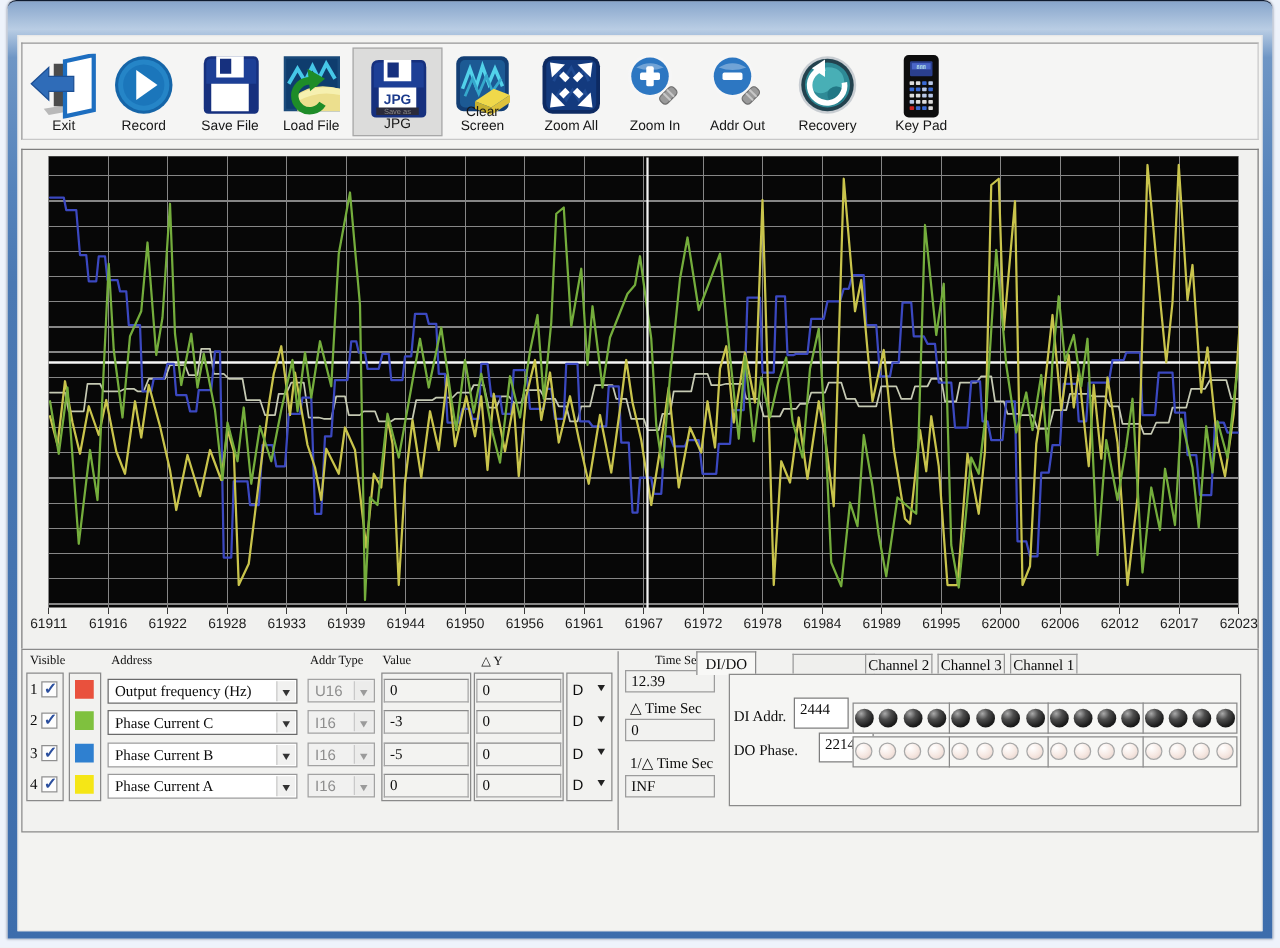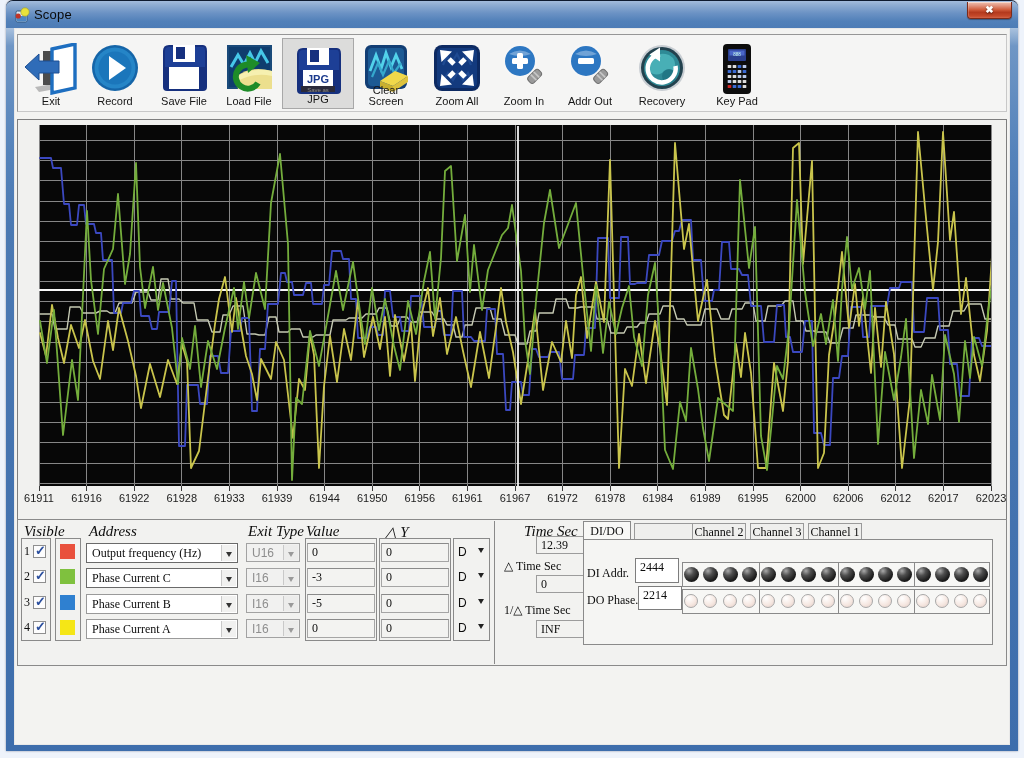--- a/index.html
+++ b/index.html
@@ -21,61 +21,49 @@
   box-shadow:inset 0 1px 0 rgba(255,255,255,.45), inset 1px 0 0 rgba(255,255,255,.2), 0 1px 1px rgba(0,0,0,.35); }
 .close-x { position:absolute; left:0; top:2px; width:100%; text-align:center; color:#fff; font-size:10px; font-weight:bold; text-shadow:0 1px 2px rgba(0,0,0,.55); }
 .content { position:absolute; left:8px; top:27px; width:996px; height:717px; background:#f3f3f1; border:1px solid #e8e8e8; }
 .toolbar { position:absolute; left:17px; top:34px; width:990px; height:78px; background:#f5f5f4; border:1px solid #969696; border-right-color:#c8c8c8; border-bottom-color:#c8c8c8; }
 .tbtn { position:absolute; top:36px; height:74px; text-align:center; }
 .tbtn .lbl { position:absolute; bottom:3px; width:100%; font-size:11px; color:#161616; white-space:nowrap; line-height:11px; }
 .tbtn svg { position:absolute; top:7px; left:50%; transform:translateX(-50%); }
 .chartpanel { position:absolute; left:17px; top:119px; width:990px; height:400px; background:#f1f1ef; border:1px solid #7e7e7e; border-bottom:none; }
 .chartpanel svg { position:absolute; left:0; top:0; }
 .botpanel { position:absolute; left:17px; top:519px; width:990px; height:147px; background:#f2f2f0; border:1px solid #8a8a8a; }
-.hdr { position:absolute; font-size:15px; color:#0c0c0c; font-family:"Liberation Serif", serif;font-style:italic; }
+.hdr { position:absolute; font-size:10px; color:#0c0c0c; font-family:"Liberation Serif", serif; }
 .gbox { position:absolute; border:1px solid #8a8a8a; }
 .rownum { position:absolute; font-size:12px; color:#0c0c0c; font-family:"Liberation Serif", serif; }
 .cb { position:absolute; width:13px; height:13px; background:#fdfdfd; border:1px solid #8f8f8f; }
 .cb:after { content:"\2713"; position:absolute; left:1px; top:-3px; font-size:13px; color:#2b4f9e; font-weight:bold; }
 .csq { position:absolute; width:15px; height:15px; }
 .dd { position:absolute; height:20px; background:#fff; border:1px solid #777; font-size:12px; color:#0c0c0c; padding:2px 0 0 5px; white-space:nowrap; font-family:"Liberation Serif", serif; }
 .dd .arr, .ddg .arr { position:absolute; right:1px; top:1px; bottom:1px; width:15px; background:#f1f1f0; border-left:1px solid #c9c9c9; }
 .arr:after { content:""; position:absolute; left:4px; top:7px; border:3.5px solid transparent; border-top:5px solid #333; }
 .ddg { position:absolute; height:19px; background:#f1f1f0; border:1px solid #a2a2a2; font-size:12px; color:#8e8e8e; padding:2px 0 0 5px; font-family:"Liberation Sans", sans-serif; }
 .ddg .arr { background:#ececeb; }
 .ddg .arr:after { border-top-color:#9a9a9a; }
 .vfield { position:absolute; height:19px; background:#f3f3f1; border:1px solid #a5a5a5; border-top-color:#8a8a8a; font-size:12px; color:#0c0c0c; padding:1px 0 0 4px; font-family:"Liberation Serif", serif; }
 .dcell { position:absolute; font-size:12px; color:#0c0c0c; font-family:"Liberation Sans", sans-serif; }
 .dcell .darr { position:absolute; left:20px; top:3px; border:3.5px solid transparent; border-top:5px solid #222; }
 .tsl { position:absolute; font-size:12px; color:#0c0c0c; font-family:"Liberation Serif", serif; white-space:nowrap; }
-.tsb { position:absolute; left:500px; width:72px; height:18px; border:1px solid #9c9c9c; background:#f2f2f0; font-size:12px; color:#0c0c0c; font-family:"Liberation Serif", serif; padding:1px 0 0 4px;margin-left:36px; }
+.tsb { position:absolute; left:500px; width:72px; height:18px; border:1px solid #9c9c9c; background:#f2f2f0; font-size:12px; color:#0c0c0c; font-family:"Liberation Serif", serif; padding:1px 0 0 4px; }
 .tab { position:absolute; font-size:12px; color:#0c0c0c; text-align:center; font-family:"Liberation Serif", serif; }
 .tabpanel { position:absolute; left:583px; top:539px; width:410px; height:106px; background:#f5f5f3; border:1px solid #8a8a8a; }
 .ledstrip { position:absolute; background:#f7f7f5; border:1px solid #8a8a8a; }
 .led { position:absolute; width:15px; height:15px; border-radius:50%; }
 .ledon { background:radial-gradient(circle at 33% 26%, #aaa 0%, #4e4e4e 32%, #1d1d1d 68%, #0c0c0c 100%); }
 .ledoff { background:radial-gradient(circle at 35% 28%, #ffffff 0%, #f6e8e2 55%, #e3cdc6 100%); border:1px solid #a8a8a8; width:14px; height:14px; }
 .gsep { position:absolute; width:1px; background:#8a8a8a; }
 .inpbox { position:absolute; background:#fff; border:1px solid #7d7d7d; font-size:12px; font-family:"Liberation Serif", serif; color:#0c0c0c; padding:1px 0 0 4px; }
 </style>
 </head>
 <body>
 <div class="win">
-  <div class="titlebar">
-    <svg style="position:absolute;left:9px;top:6px" width="16" height="16" viewBox="0 0 16 16">
-      <rect x="1" y="4" width="11" height="11" rx="1.5" fill="#dce8f2" stroke="#35587e" stroke-width="1"></rect>
-      <rect x="1.5" y="9" width="10" height="5.5" rx="1" fill="#4d86c2"></rect>
-      <circle cx="10" cy="5" r="4.2" fill="#e8e23a" stroke="#9a992c" stroke-width=".6"></circle>
-      <circle cx="3.2" cy="9" r="2.6" fill="#c03428"></circle>
-    </svg>
-    <div class="title-text">Scope</div>
-    <div class="close-btn">
-        <div class="close-x">✖</div>
-      </div>
-  </div>
   <div class="content"></div>
 </div>
 
 <div class="toolbar"></div>
 <div class="tbtn" style="left:15px;width:72px;">
     <svg width="56" height="52" viewBox="0 0 56 52">
 <path d="M38 45 L16 49 L12 44 L30 41 Z" fill="#b9b9b9"></path>
 <rect x="20" y="8" width="12" height="34" fill="#4c4c4c"></rect>
 <polygon points="29,6 52,1 52,45 29,50" fill="#ffffff" stroke="#1d6ec0" stroke-width="3.4"></polygon>
 <polygon points="2,24 16,11 16,18 36,18 36,30 16,30 16,37" fill="#2f6cb8" stroke="#1c4f94" stroke-width="1"></polygon>
@@ -266,21 +254,21 @@
 <polyline points="22,213 28,236 34,185 40,218 46,243 53,205 61,228 67,200 75,241 82,259 90,201 95,230 101,188 110,221 118,256 123,288 132,244 142,277 150,240 159,264 164,224 169,241 173,348 181,331 190,258 197,204 201,179 207,157 214,212 218,178 228,236 234,254 239,280 243,239 253,259 258,222 266,240 275,318 281,259 287,270 292,214 296,235 301,348 306,266 312,216 319,262 326,209 333,240 340,180 346,237 355,197 362,229 367,197 372,256 377,195 386,241 393,203 397,261 403,197 410,168 415,216 422,178 429,234 438,197 445,231 453,267 462,212 471,258 479,200 483,168 488,202 495,232 503,284 510,240 517,190 521,230 525,270 534,222 543,242 548,201 554,238 558,175 563,157 569,218 578,162 586,202 592,40 601,348 607,249 614,266 621,214 628,263 637,201 642,229 649,285 657,23 666,129 671,104 676,160 680,201 689,160 697,239 706,295 710,299 718,224 723,257 727,213 733,253 740,348 748,348 756,243 765,291 770,241 775,28 781,23 785,144 794,41 800,348 806,333 811,235 817,196 824,132 831,208 837,164 841,206 845,177 853,253 857,188 863,247 868,182 876,234 884,348 892,278 900,12 908,98 915,170 920,122 925,12 932,120 936,92 943,194 948,158 956,235 962,261 969,211 974,136" stroke="#c9c44c" stroke-width="1.8"></polyline>
 <polyline points="22,201 29,243 36,190 45,315 54,240 60,280 69,91 73,160 80,214 86,149 95,129 100,74 107,164 112,134 118,43 122,147 127,188 135,147 140,190 145,163 154,208 160,264 164,218 172,249 177,206 183,267 190,221 199,249 207,208 216,168 220,209 226,162 231,198 238,153 247,189 253,83 262,34 270,124 274,360 278,278 284,284 292,211 301,246 310,196 318,151 325,190 335,142 343,199 347,224 354,168 361,210 367,179 376,226 382,250 390,181 398,214 406,161 412,132 417,199 423,138 427,51 433,46 439,141 447,95 452,172 456,125 464,190 470,150 476,135 484,115 490,108 494,85 503,151 507,220 512,254 518,181 526,103 532,70 541,128 549,107 558,83 566,165 573,231 578,165 585,233 591,182 598,214 604,188 611,166 616,217 624,246 630,175 637,143 642,221 647,330 655,349 662,282 668,301 673,228 680,269 685,308 691,341 700,278 708,285 715,291 722,60 731,148 737,107 743,316 749,350 753,310 759,246 765,259 771,208 779,80 787,172 795,226 803,194 808,224 815,180 820,241 824,169 829,117 834,169 841,148 847,189 852,151 860,324 867,232 876,280 883,237 888,199 896,338 903,270 910,304 914,255 922,300 927,215 936,254 941,302 947,221 952,258 956,217 964,246 970,192 974,164" stroke="#74ad3c" stroke-width="1.8"></polyline>
 </g>
 <line x1="500" y1="6" x2="500" y2="367" stroke="#f2f2f2" stroke-width="1.8"></line>
 </svg>
 </div>
 
 <div class="botpanel"></div>
 <div class="hdr" style="left:24px;top:523px">Visible</div>
 <div class="hdr" style="left:89px;top:523px">Address</div>
-<div class="hdr" style="left:248px;top:523px">Exit Type</div>
+<div class="hdr" style="left:248px;top:523px">Addr Type</div>
 <div class="hdr" style="left:306px;top:523px">Value</div>
 <div class="hdr" style="left:385px;top:523px">△ Y</div>
 <div class="hdr" style="left:524px;top:523px">Time Sec</div>
 <div class="gbox" style="left:21px;top:538px;width:30px;height:103px"></div>
 <div class="gbox" style="left:55px;top:538px;width:26px;height:103px"></div>
 <div class="gbox" style="left:305px;top:538px;width:72px;height:103px"></div>
 <div class="gbox" style="left:379px;top:538px;width:72px;height:103px"></div>
 <div class="gbox" style="left:453px;top:538px;width:37px;height:103px"></div>
 <div style="position:absolute;left:494px;top:521px;width:1px;height:143px;background:#8a8a8a"></div>
 <div class="rownum" style="left:24px;top:544px">1</div>
@@ -313,30 +301,30 @@
 <div class="dd" style="left:86px;top:619px;width:152px;border-color:#9a9a9a">Phase Current A<div class="arr"></div></div>
 <div class="ddg" style="left:246px;top:619px;width:54px">I16<div class="arr"></div></div>
 <div class="vfield" style="left:307px;top:619px;width:68px">0</div>
 <div class="vfield" style="left:381px;top:619px;width:68px">0</div>
 <div class="dcell" style="left:458px;top:621px">D<div class="darr"></div></div>
 <div class="tsb" style="top:536px">12.39</div>
 <div class="tsl" style="left:504px;top:559px">△  Time Sec</div>
 <div class="tsb" style="top:575px">0</div>
 <div class="tsl" style="left:504px;top:603px">1/△ Time Sec</div>
 <div class="tsb" style="top:620px">INF</div>
-<div class="tab" style="left:583px;top:521px;width:48px;height:19px;background:#f8f8f6;border:1px solid #8a8a8a;border-bottom:none;padding-top:2px">DI/DO</div>
+<div class="tab" style="left:557px;top:521px;width:48px;height:19px;background:#f8f8f6;border:1px solid #8a8a8a;border-bottom:none;padding-top:2px">DI/DO</div>
 <div class="tab" style="left:634px;top:523px;width:66px;height:16px;background:#efefed;border:1px solid #9a9a9a;border-bottom:none;padding-top:13px">Channel 1</div>
 <div class="tab" style="left:692px;top:523px;width:54px;height:16px;background:#efefed;border:1px solid #9a9a9a;border-bottom:none;padding-top:1px">Channel 2</div>
 <div class="tab" style="left:750px;top:523px;width:54px;height:16px;background:#efefed;border:1px solid #9a9a9a;border-bottom:none;padding-top:1px">Channel 3</div>
 <div class="tab" style="left:808px;top:523px;width:54px;height:16px;background:#efefed;border:1px solid #9a9a9a;border-bottom:none;padding-top:1px">Channel 1</div>
 <div class="tabpanel"></div>
 <div class="tsl" style="left:587px;top:566px">DI Addr.</div>
 <div class="inpbox" style="left:635px;top:558px;width:44px;height:25px">2444</div>
 <div class="tsl" style="left:587px;top:593px">DO Phase.</div>
-<div class="inpbox" style="left:638px;top:586px;width:44px;height:24px">2214</div>
+<div class="inpbox" style="left:655px;top:586px;width:44px;height:24px">2214</div>
 <div class="ledstrip" style="left:682px;top:562px;width:308px;height:25px"></div>
 <div class="gsep" style="left:759px;top:562px;height:25px"></div>
 <div class="gsep" style="left:838px;top:562px;height:25px"></div>
 <div class="gsep" style="left:914px;top:562px;height:25px"></div>
 <div class="led ledon" style="left:684px;top:567px"></div>
 <div class="led ledon" style="left:703px;top:567px"></div>
 <div class="led ledon" style="left:723px;top:567px"></div>
 <div class="led ledon" style="left:742px;top:567px"></div>
 <div class="led ledon" style="left:761px;top:567px"></div>
 <div class="led ledon" style="left:781px;top:567px"></div>

